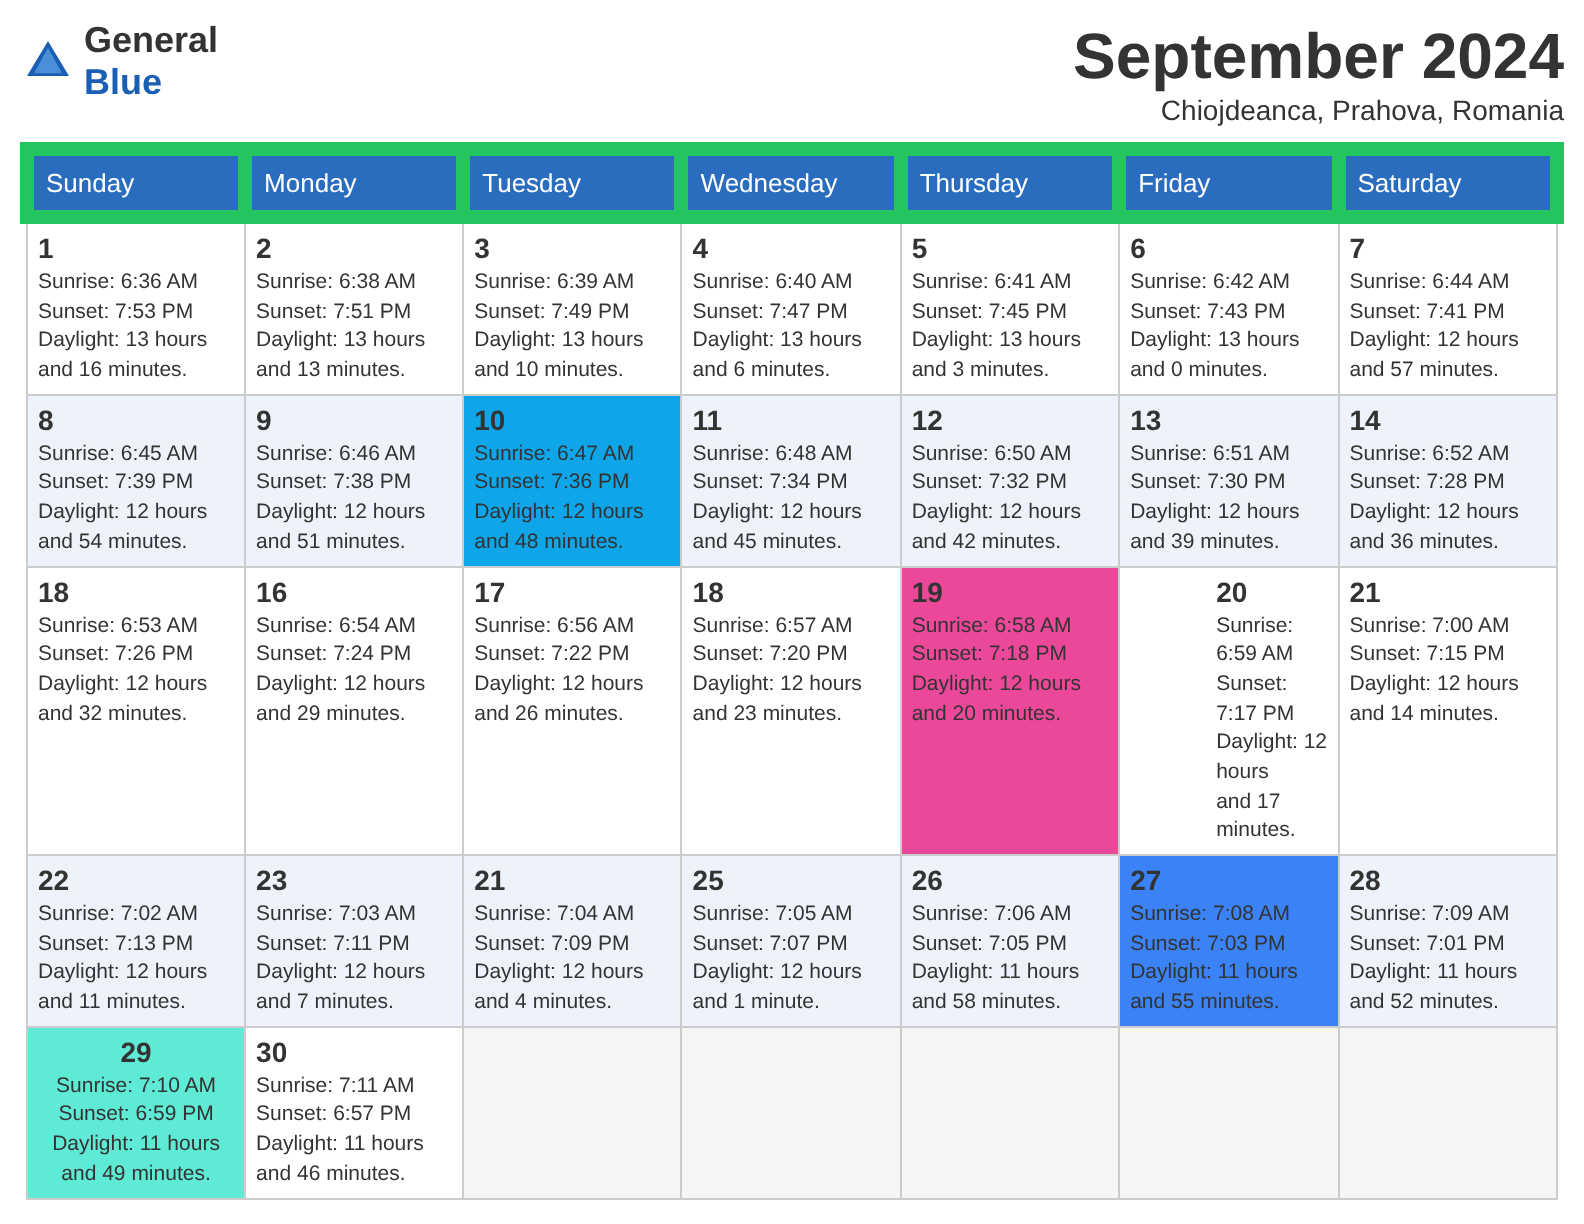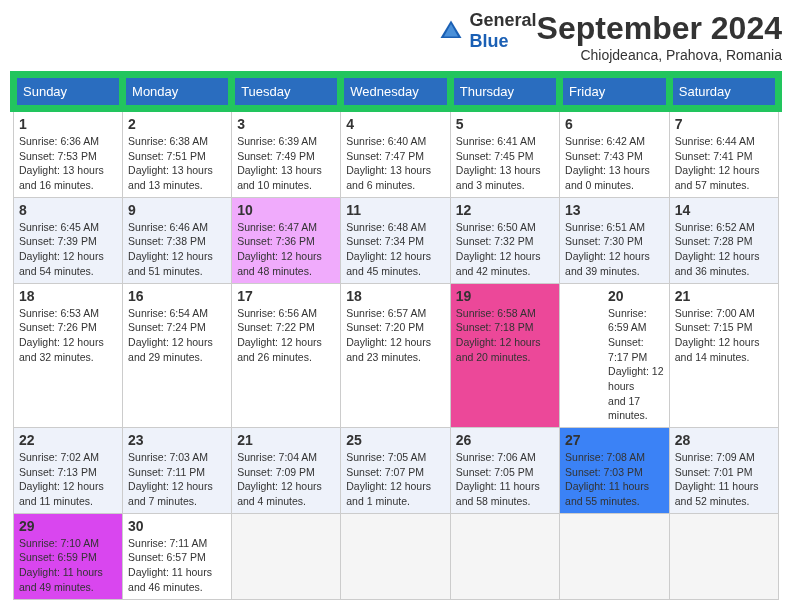--- a/index.html
+++ b/index.html
@@ -5,21 +5,21 @@
     * { box-sizing: border-box; margin: 0; padding: 0; }
     body {
       font-family: Arial, sans-serif;
       background: #fff;
       width: 792px;
       min-height: 612px;
       padding: 10px;
     }
     .header {
       display: flex;
-      justify-content: flex-end;
+      justify-content: space-between;
       align-items: flex-start;
       margin-bottom: 8px;
     }
     .logo {
       display: flex;
       align-items: center;
       gap: 4px;
     }
     .logo-icon {
       width: 28px;
@@ -146,21 +146,21 @@
       </tr>
       <tr>
         <td style="background-color: rgb(238, 242, 250);">
           <span class="day-number">8</span>
           <div class="day-detail">Sunrise: 6:45 AM<br>Sunset: 7:39 PM<br>Daylight: 12 hours<br>and 54 minutes.</div>
         </td>
         <td style="background-color: rgb(238, 242, 250);">
           <span class="day-number">9</span>
           <div class="day-detail">Sunrise: 6:46 AM<br>Sunset: 7:38 PM<br>Daylight: 12 hours<br>and 51 minutes.</div>
         </td>
-        <td style="background-color: #f0abfc;">
+        <td style="background-color: #0ea5e9;">
           <span class="day-number">10</span>
           <div class="day-detail">Sunrise: 6:47 AM<br>Sunset: 7:36 PM<br>Daylight: 12 hours<br>and 48 minutes.</div>
         </td>
         <td style="background-color: rgb(238, 242, 250);">
           <span class="day-number">11</span>
           <div class="day-detail">Sunrise: 6:48 AM<br>Sunset: 7:34 PM<br>Daylight: 12 hours<br>and 45 minutes.</div>
         </td>
         <td style="background-color: rgb(238, 242, 250);">
           <span class="day-number">12</span>
           <div class="day-detail">Sunrise: 6:50 AM<br>Sunset: 7:32 PM<br>Daylight: 12 hours<br>and 42 minutes.</div>
@@ -228,21 +228,21 @@
         <td style="background-color: #3b82f6;">
           <span class="day-number">27</span>
           <div class="day-detail">Sunrise: 7:08 AM<br>Sunset: 7:03 PM<br>Daylight: 11 hours<br>and 55 minutes.</div>
         </td>
         <td style="background-color: rgb(238, 242, 250);">
           <span class="day-number">28</span>
           <div class="day-detail">Sunrise: 7:09 AM<br>Sunset: 7:01 PM<br>Daylight: 11 hours<br>and 52 minutes.</div>
         </td>
       </tr>
       <tr>
-        <td style="background-color: #d946ef;">
+        <td style="background-color: #5eead4; text-align: center;">
           <span class="day-number">29</span>
           <div class="day-detail">Sunrise: 7:10 AM<br>Sunset: 6:59 PM<br>Daylight: 11 hours<br>and 49 minutes.</div>
         </td>
         <td style="background-color: rgb(255, 255, 255);">
           <span class="day-number">30</span>
           <div class="day-detail">Sunrise: 7:11 AM<br>Sunset: 6:57 PM<br>Daylight: 11 hours<br>and 46 minutes.</div>
         </td>
         <td class="empty-cell" style="background-color: rgb(245, 245, 245);"></td>
         <td class="empty-cell" style="background-color: rgb(245, 245, 245);"></td>
         <td class="empty-cell" style="background-color: rgb(245, 245, 245);"></td>

